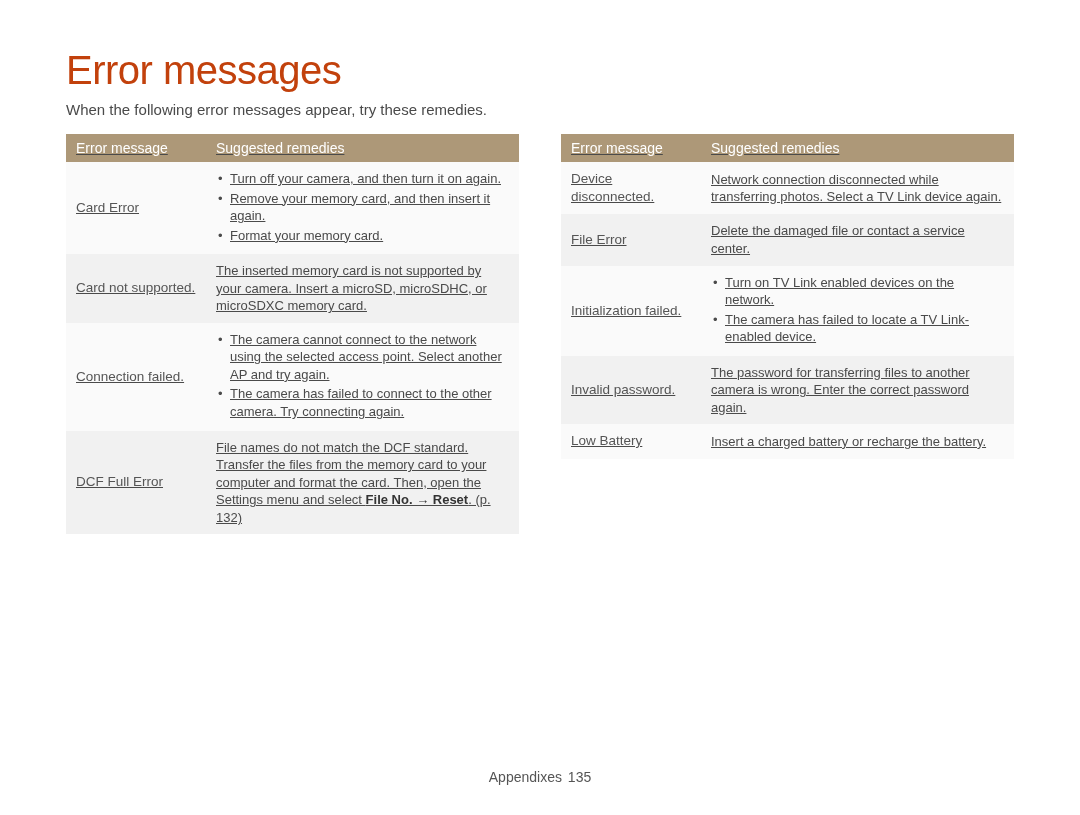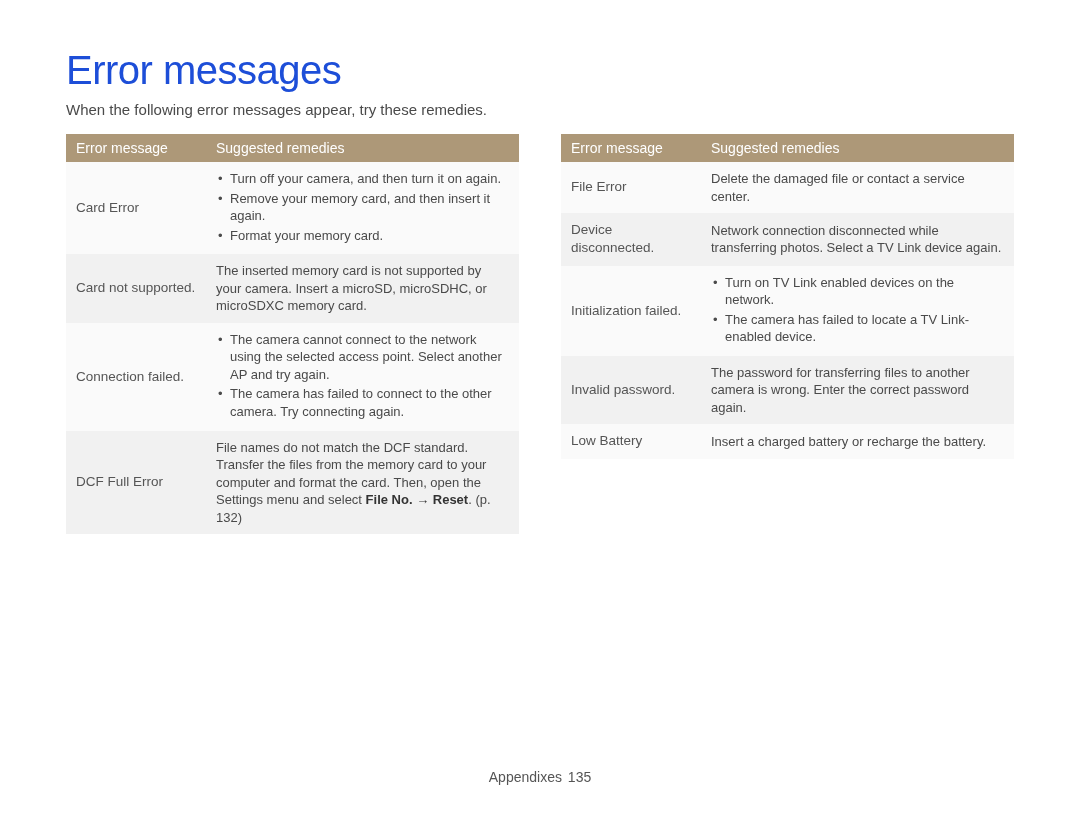--- a/index.html
+++ b/index.html
@@ -8,33 +8,34 @@
     height: 815px;
     background: #ffffff;
     font-family: Arial, Helvetica, sans-serif;
     color: #4a4a4a;
     padding: 48px 66px 0 66px;
     position: relative;
   }
   h1.title {
     font-size: 40px;
     font-weight: 400;
-    color: #1d4ed8;
+    color: #c2410c;
     letter-spacing: -0.5px;
     margin-bottom: 8px;
   }
   .intro {
     font-size: 15px;
     color: #4a4a4a;
     margin-bottom: 16px;
     font-weight: 300;
   }
   .columns {
     display: flex;
     gap: 42px;
+    text-decoration: underline;
   }
   .col {
     flex: 1;
   }
   table {
     width: 100%;
     border-collapse: collapse;
     font-size: 14.5px;
   }
   thead th {
@@ -142,26 +143,26 @@
   <div class="col">
     <table>
       <thead>
         <tr>
           <th class="col-error">Error message</th>
           <th>Suggested remedies</th>
         </tr>
       </thead>
       <tbody>
         <tr>
+          <td class="err-name">Device disconnected.</td>
+          <td>Network connection disconnected while transferring photos. Select a TV Link device again.</td>
+        </tr>
+        <tr>
           <td class="err-name">File Error</td>
           <td>Delete the damaged file or contact a service center.</td>
-        </tr>
-        <tr>
-          <td class="err-name">Device disconnected.</td>
-          <td>Network connection disconnected while transferring photos. Select a TV Link device again.</td>
         </tr>
         <tr>
           <td class="err-name">Initialization failed.</td>
           <td>
             <ul class="remedy">
               <li>Turn on TV Link enabled devices on the network.</li>
               <li>The camera has failed to locate a TV Link-enabled device.</li>
             </ul>
           </td>
         </tr>

